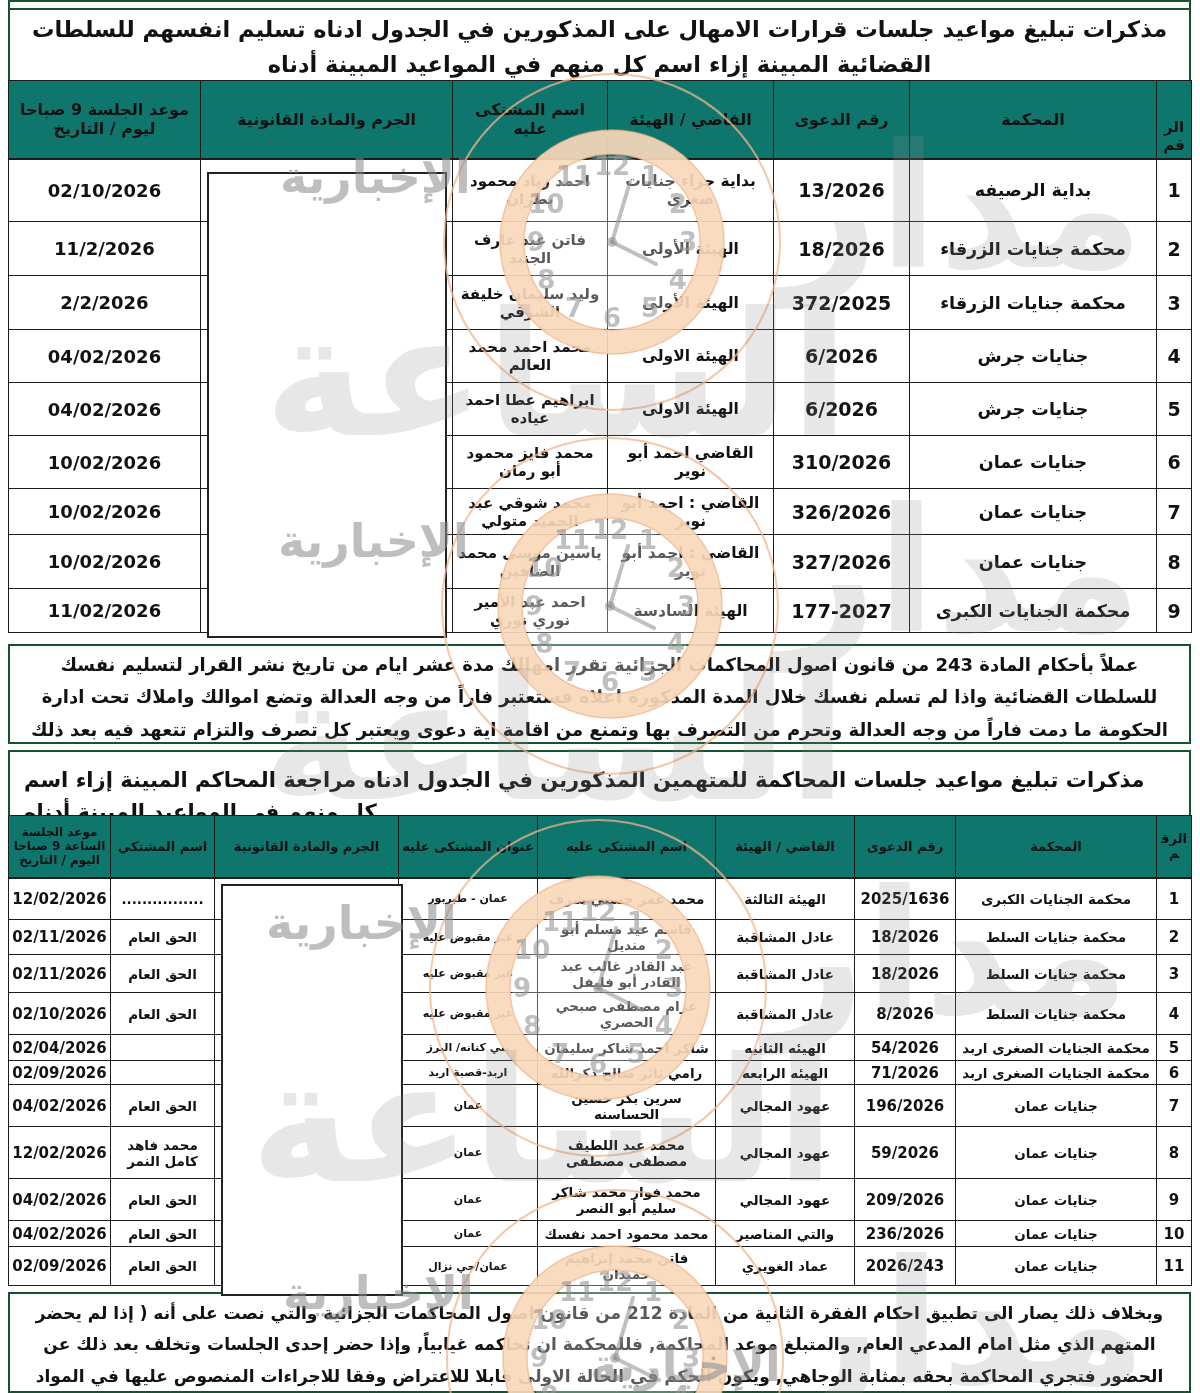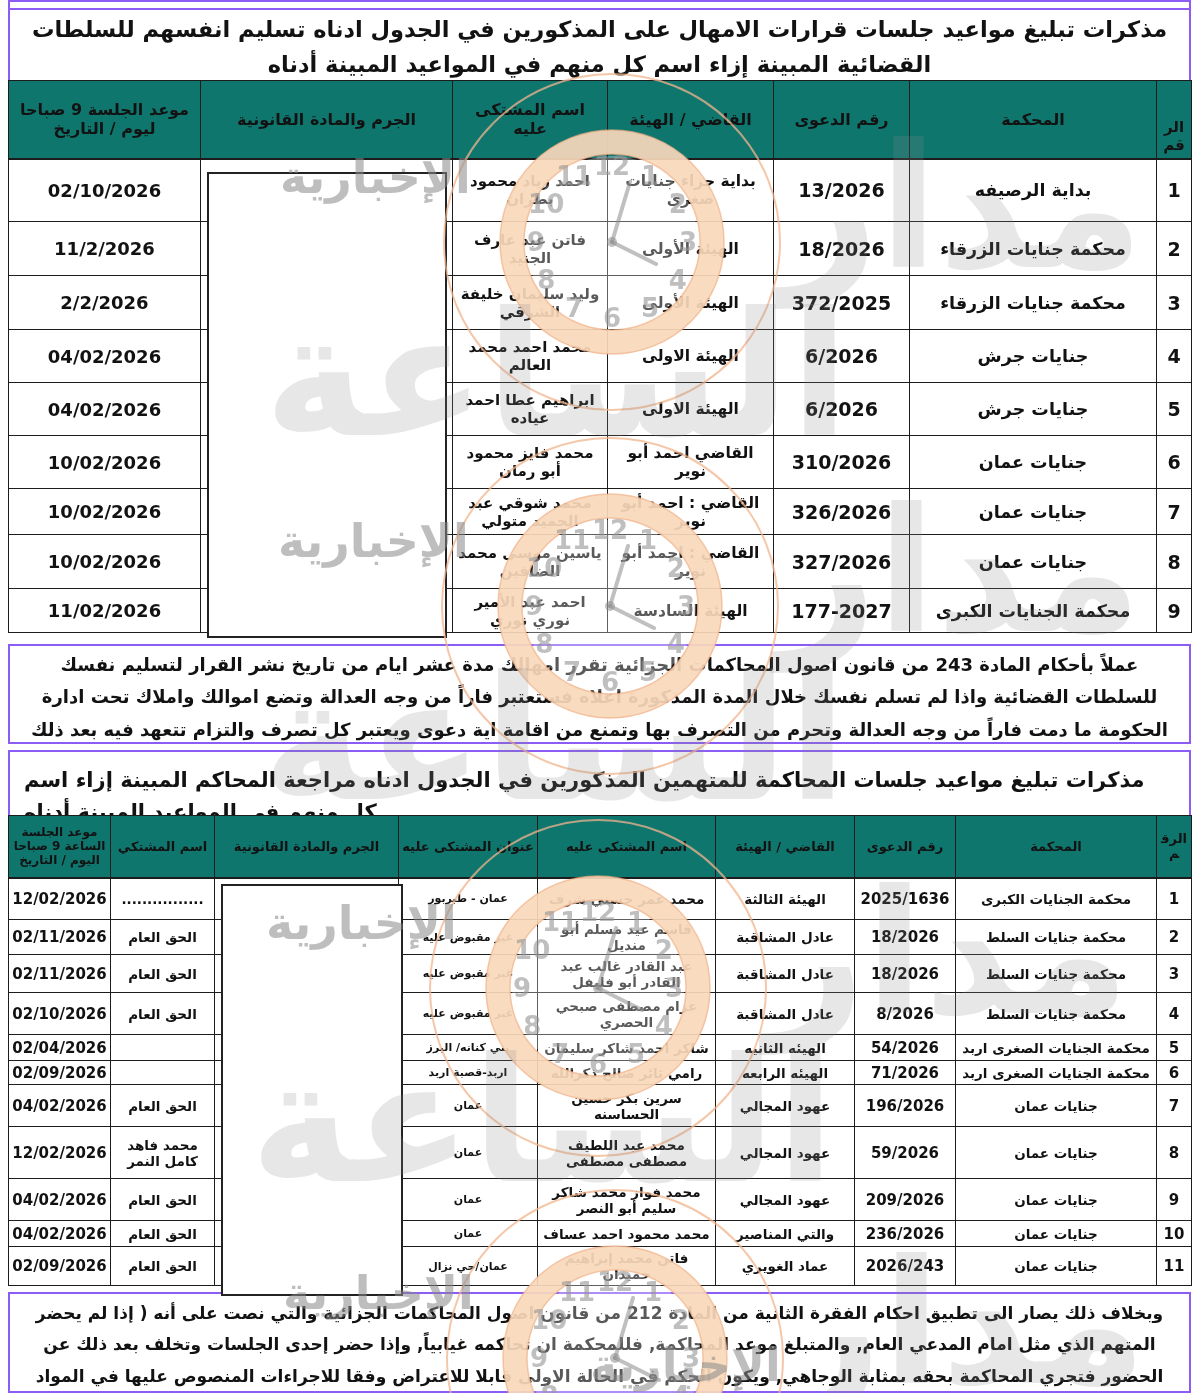--- a/index.html
+++ b/index.html
@@ -3,21 +3,21 @@
 <meta charset="utf-8">
 <style>
   html,body{margin:0;padding:0;background:#ececec;}
   .page{
     position:relative;width:1200px;height:1393px;margin:0 auto;
     background:#ffffff;overflow:hidden;direction:rtl;
     font-family:"DejaVu Sans",sans-serif;font-weight:700;color:#121212;
   }
   .block{
     position:absolute;left:8px;width:1183px;box-sizing:border-box;
-    background:#fff;border:2px solid #8b5cf6;
+    background:#fff;border:2px solid #14532d;
   }
   #top-strip{top:0;height:10px;}
   #notice1{top:8px;height:75px;font-size:22.5px;line-height:1.55;text-align:center;padding:2px 14px;}
   #para1{top:644px;height:100px;font-size:18px;line-height:1.8;text-align:center;padding:3px 16px;}
   #notice2{top:750px;height:67px;font-size:21px;line-height:1.5;text-align:left;padding:13px 14px;}
   #para2{top:1292px;height:101px;font-size:17px;line-height:1.85;text-align:center;padding:4px 14px;}
 
   table{
     position:absolute;left:8px;width:1183px;border-collapse:collapse;table-layout:fixed;
     background:transparent;
@@ -316,21 +316,21 @@
           <td class="c-address">عمان</td>
           <td class="c-charge"></td>
           <td class="c-complainant">الحق العام</td>
           <td class="c-session">04/02/2026</td>
         </tr>
         <tr style="height:26px">
           <td class="c-num">10</td>
           <td class="c-court">جنايات عمان</td>
           <td class="c-case_no">236/2026</td>
           <td class="c-judge">والتي المناصير</td>
-          <td class="c-defendant">محمد محمود احمد عساف</td>
+          <td class="c-defendant">محمد محمود احمد نفسك</td>
           <td class="c-address">عمان</td>
           <td class="c-charge"></td>
           <td class="c-complainant">الحق العام</td>
           <td class="c-session">04/02/2026</td>
         </tr>
         <tr style="height:39px">
           <td class="c-num">11</td>
           <td class="c-court">جنايات عمان</td>
           <td class="c-case_no">2026/243</td>
           <td class="c-judge">عماد الغويري</td>

